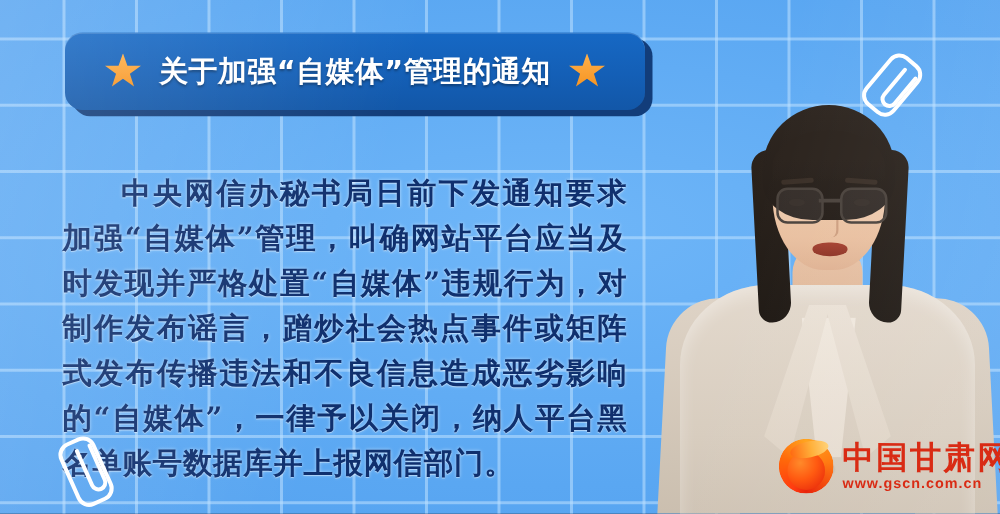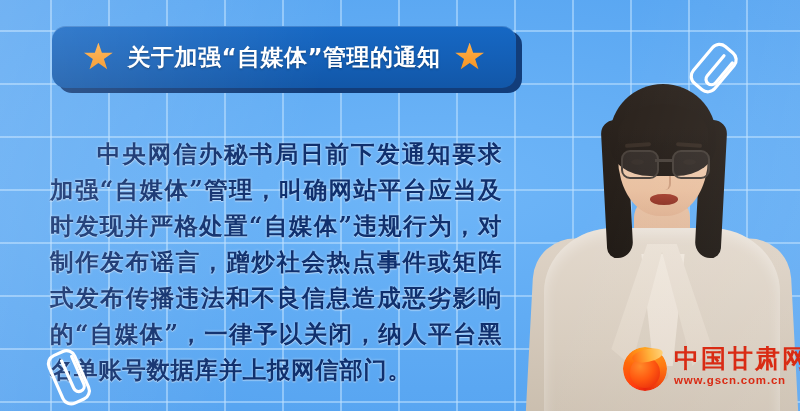--- a/index.html
+++ b/index.html
@@ -267,21 +267,21 @@
   }
 
   
   .watermark {
     position: absolute;
     left: 622px;
     top: 346px;
     width: 172px;
     height: 54px;
     display: flex;
-    align-items: flex-start;
+    align-items: center;
     gap: 6px;
   }
   .wm-mark {
     position: relative;
     width: 46px;
     height: 46px;
     flex: 0 0 auto;
   }
   .wm-mark .ring {
     position: absolute;

